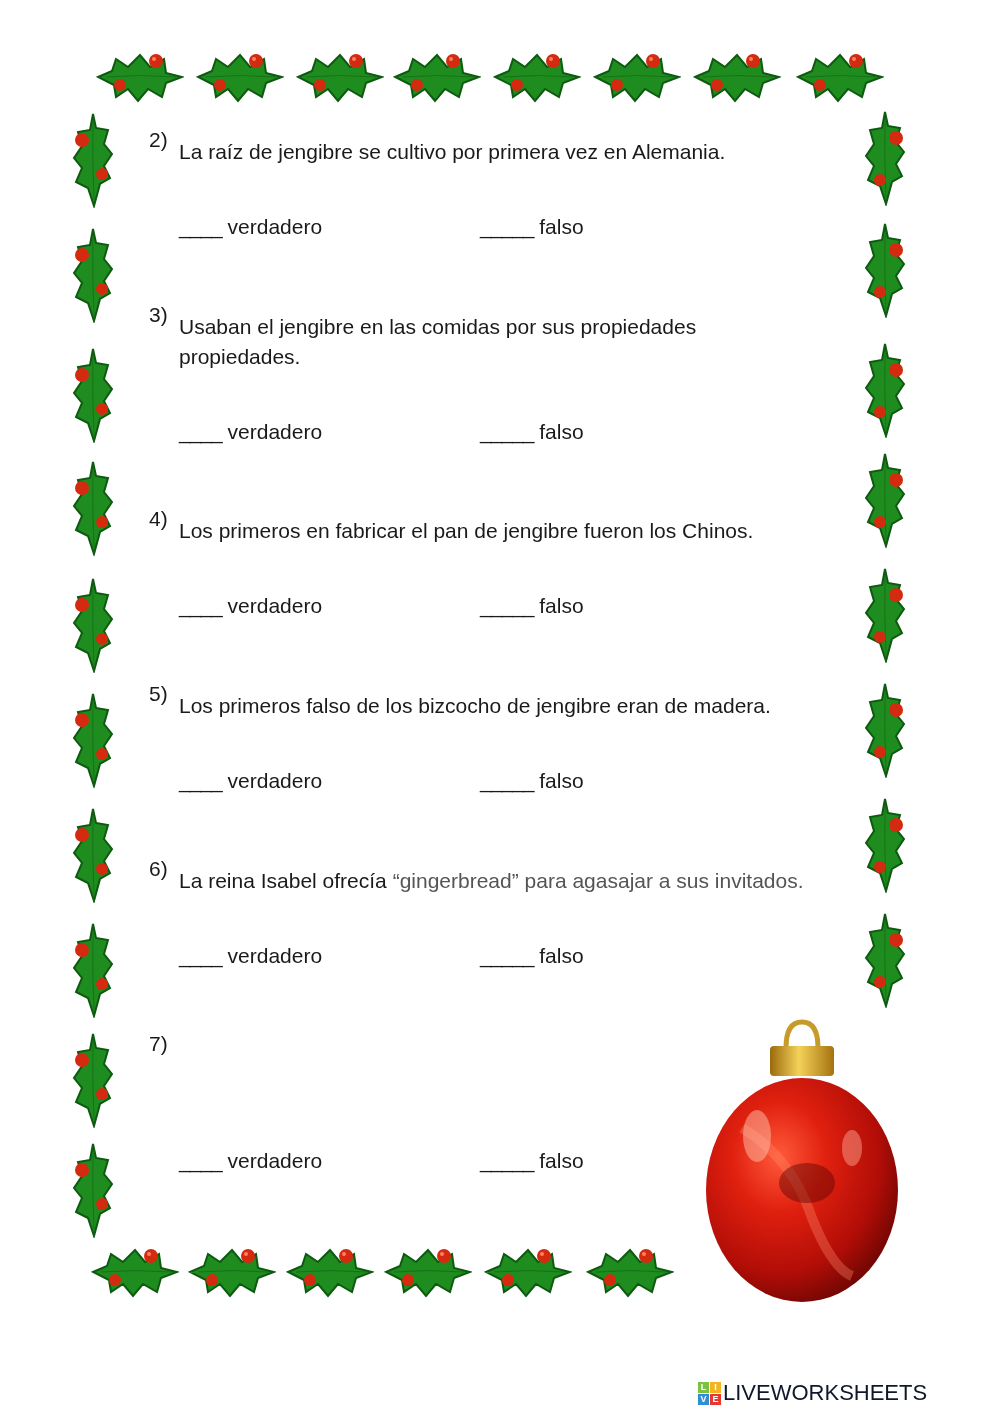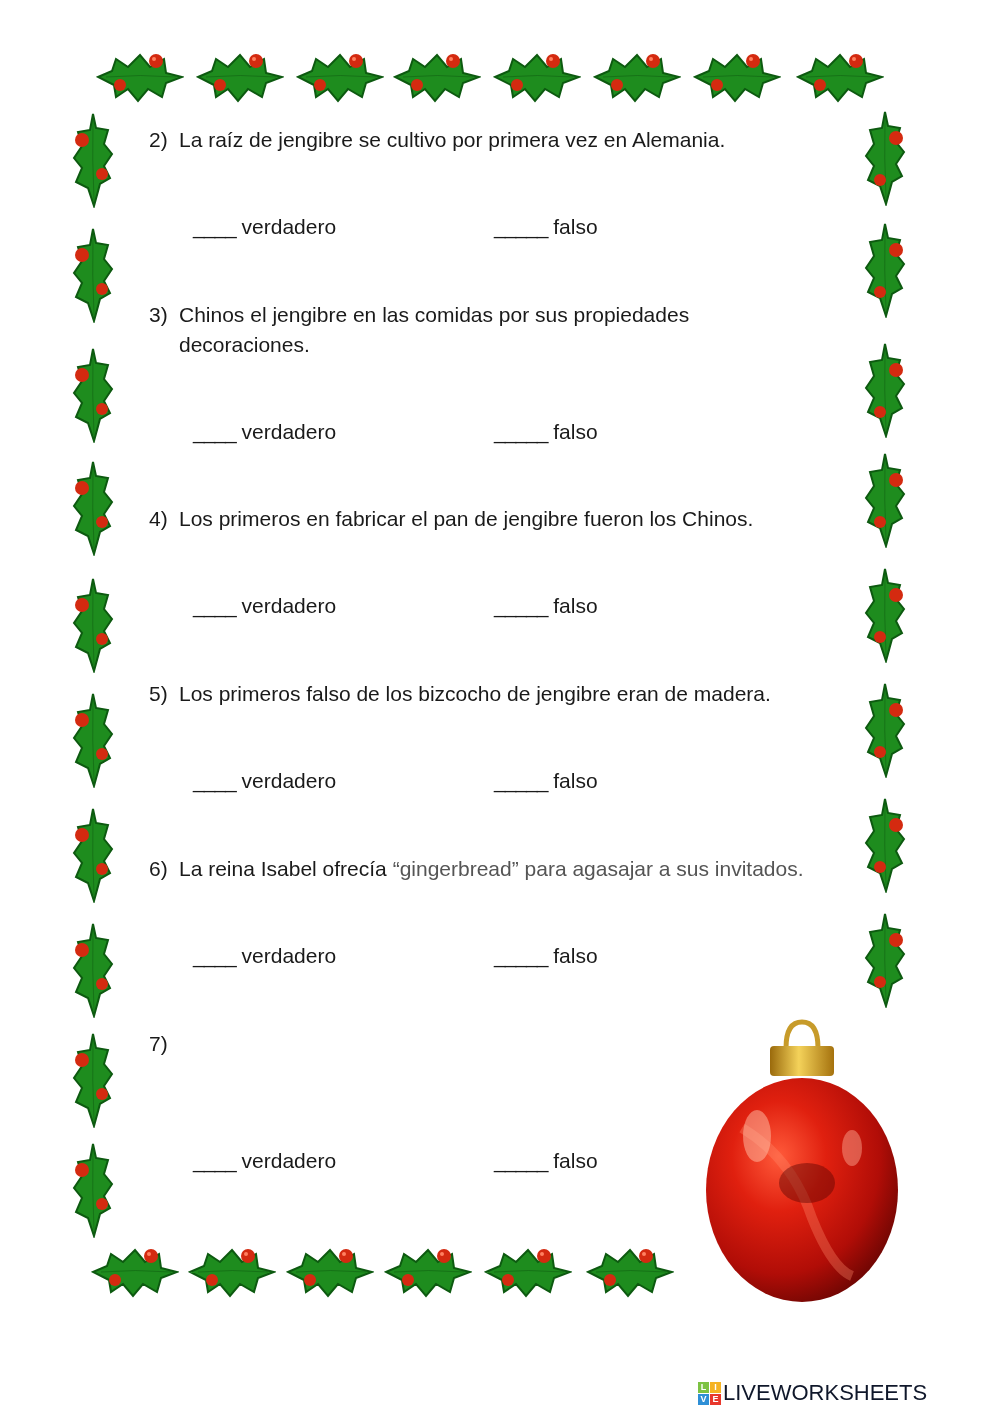--- a/index.html
+++ b/index.html
@@ -2,23 +2,23 @@
 <html><head>
 <meta charset="utf-8">
 <style>
   html, body { margin:0; padding:0; background:#ffffff; }
   body { width:1000px; height:1413px; position:relative; overflow:hidden;
          font-family:"Liberation Sans", sans-serif; color:#1a1a1a; }
   .holly { position:absolute; }
   .holly svg { display:block; }
   .q { position:absolute; left:149px; font-size:21px; line-height:30px; }
   .q .num { position:absolute; left:0; top:0; }
-  .q .txt { position:absolute; left:30px; top:0; width:720px; }
+  .q .txt { position:absolute; left:30px; top:12px; width:720px; }
   .q .txt .grey { color:#555555; }
-  .ans { position:absolute; font-size:21px; line-height:30px;margin-left:14px; }
+  .ans { position:absolute; font-size:21px; line-height:30px; }
   .ans .blank { letter-spacing:-1px; }
   .ornament { position:absolute; left:702px; top:1018px; width:200px; height:285px; }
   .brand { position:absolute; left:698px; top:1378px; height:30px; display:flex; align-items:center; }
   .brand .tiles { display:grid; grid-template-columns:11px 11px; grid-template-rows:11px 11px; gap:1px; margin-right:2px; }
   .brand .tile { font-size:9px; font-weight:bold; color:#fff; text-align:center; line-height:11px; }
   .brand .word { font-size:22px; font-weight:normal; color:#0f172a; letter-spacing:0px; }
 </style>
 </head>
 <body>
 
@@ -300,22 +300,22 @@
   <div class="q" style="top:125px;">
     <span class="num">2)</span>
     <div class="txt">
       <div>La raíz de jengibre se cultivo por primera vez en Alemania.</div>
     </div>
   </div>
 
   <div class="q" style="top:300px;">
     <span class="num">3)</span>
     <div class="txt">
-      <div>Chinos el jengibre en las comidas por sus propiedades</div>
-      <div>decoraciones.</div>
+      <div>Usaban el jengibre en las comidas por sus propiedades</div>
+      <div>propiedades.</div>
     </div>
   </div>
 
   <div class="q" style="top:504px;">
     <span class="num">4)</span>
     <div class="txt">
       <div>Los primeros en fabricar el pan de jengibre fueron los Chinos.</div>
     </div>
   </div>
 

